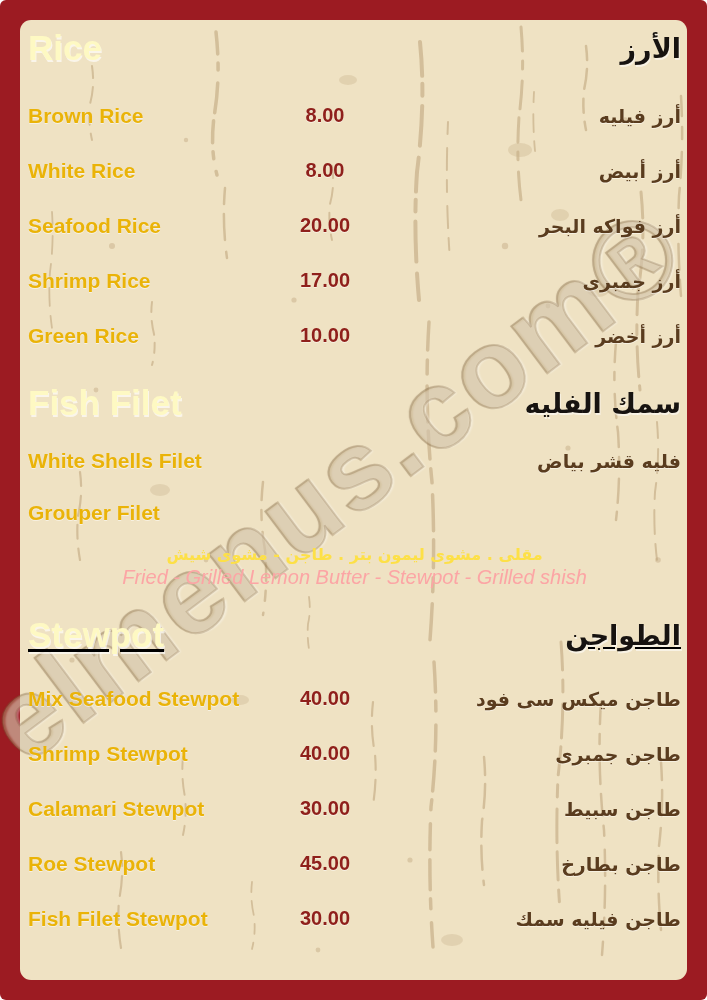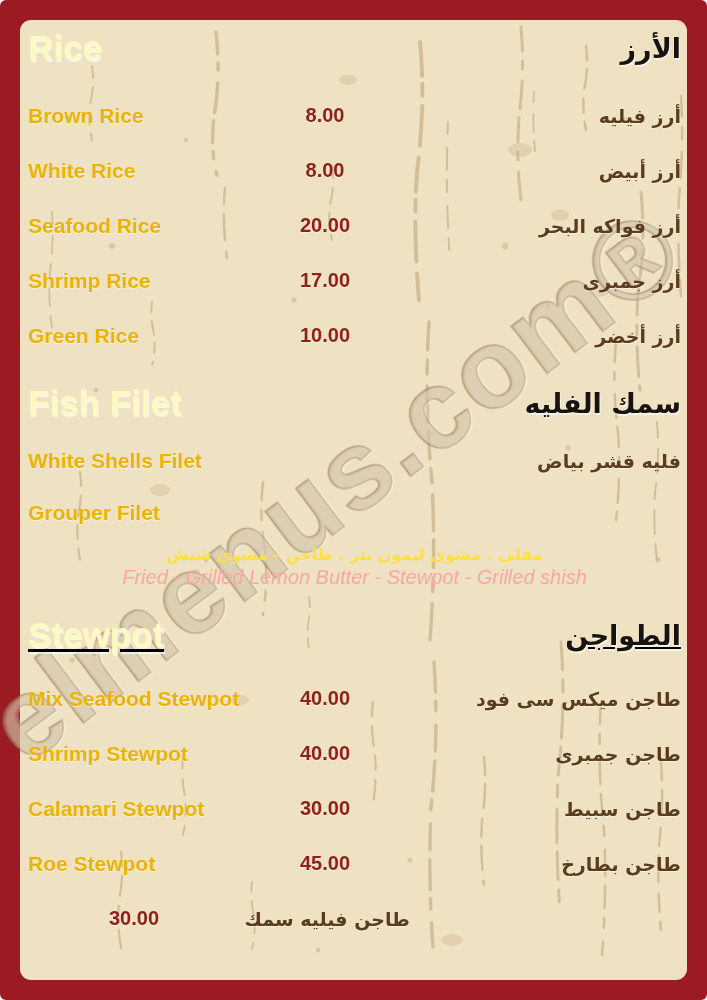--- a/index.html
+++ b/index.html
@@ -240,19 +240,20 @@
         <span class="en">Calamari Stewpot</span>
         <span class="price">30.00</span>
         <span class="ar" dir="rtl">طاجن سبيط</span>
       </div>
       <div class="row">
         <span class="en">Roe Stewpot</span>
         <span class="price">45.00</span>
         <span class="ar" dir="rtl">طاجن بطارخ</span>
       </div>
       <div class="row">
+        <span class="en">Fish Filet Stewpot</span>
         <span class="price">30.00</span>
         <span class="ar" dir="rtl">طاجن فيليه سمك</span>
       </div>
     </div>
 
   </div>
 </div>
 
 </body></html>

